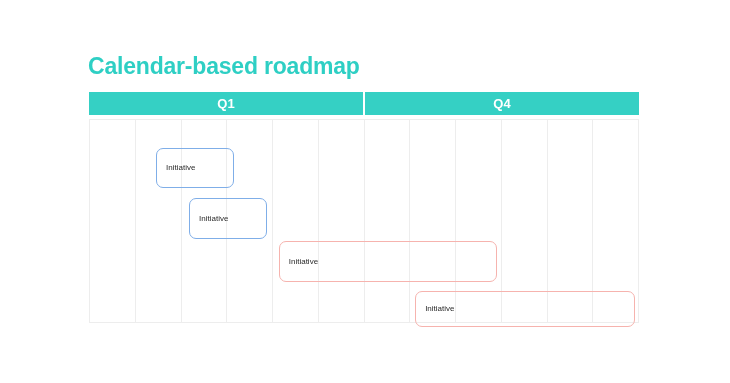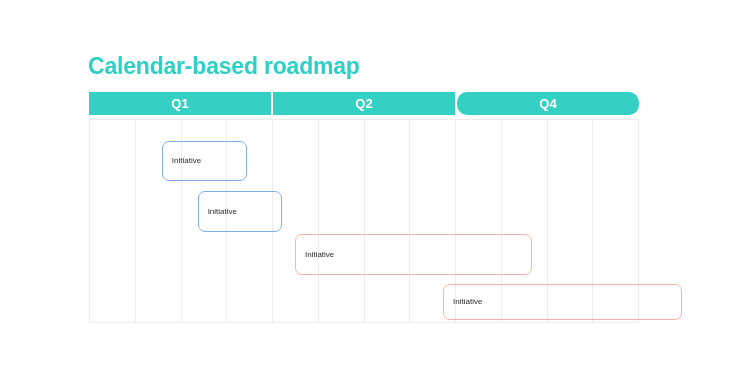--- a/index.html
+++ b/index.html
@@ -53,21 +53,20 @@
     font-weight: bold;
     display: flex;
     align-items: center;
     justify-content: center;
     box-sizing: border-box;
     border-right: 2px solid #ffffff;
     line-height: 1;
   }
   .quarter-cell:last-child {
     border-right: none;
-    border-radius: 10px;
   }
 
   
   #grid-body {
     position: absolute;
     left: 0;
     top: 27px;
     width: 550px;
     height: 204px;
     box-sizing: border-box;
@@ -88,24 +87,23 @@
     border-right: 1px solid #EDEDED;
   }
   .grid-col:last-child {
     border-right: none;
   }
 
   
   #bars-layer {
     position: absolute;
     left: 0;
-    top: 9px;
+    top: 16px;
     width: 550px;
     height: 240px;
-    padding-left: 47px;
   }
   .initiative-bar {
     position: absolute;
     box-sizing: border-box;
     border-radius: 7px;
     background: transparent;
     display: flex;
     align-items: center;
   }
   .initiative-label {
@@ -119,23 +117,20 @@
 </head>
 <body>
 
 <div id="page-title">Calendar-based roadmap</div>
 
 <div id="roadmap">
 
   <div id="quarter-header">
     <div class="quarter-cell">
       <span>Q1</span>
-    </div>
-    <div class="quarter-cell">
-      <span>Q2</span>
     </div>
     <div class="quarter-cell">
       <span>Q4</span>
     </div>
   </div>
 
   <div id="grid-body">
     <div id="grid-columns">
         <div class="grid-col"></div>
         <div class="grid-col"></div>

